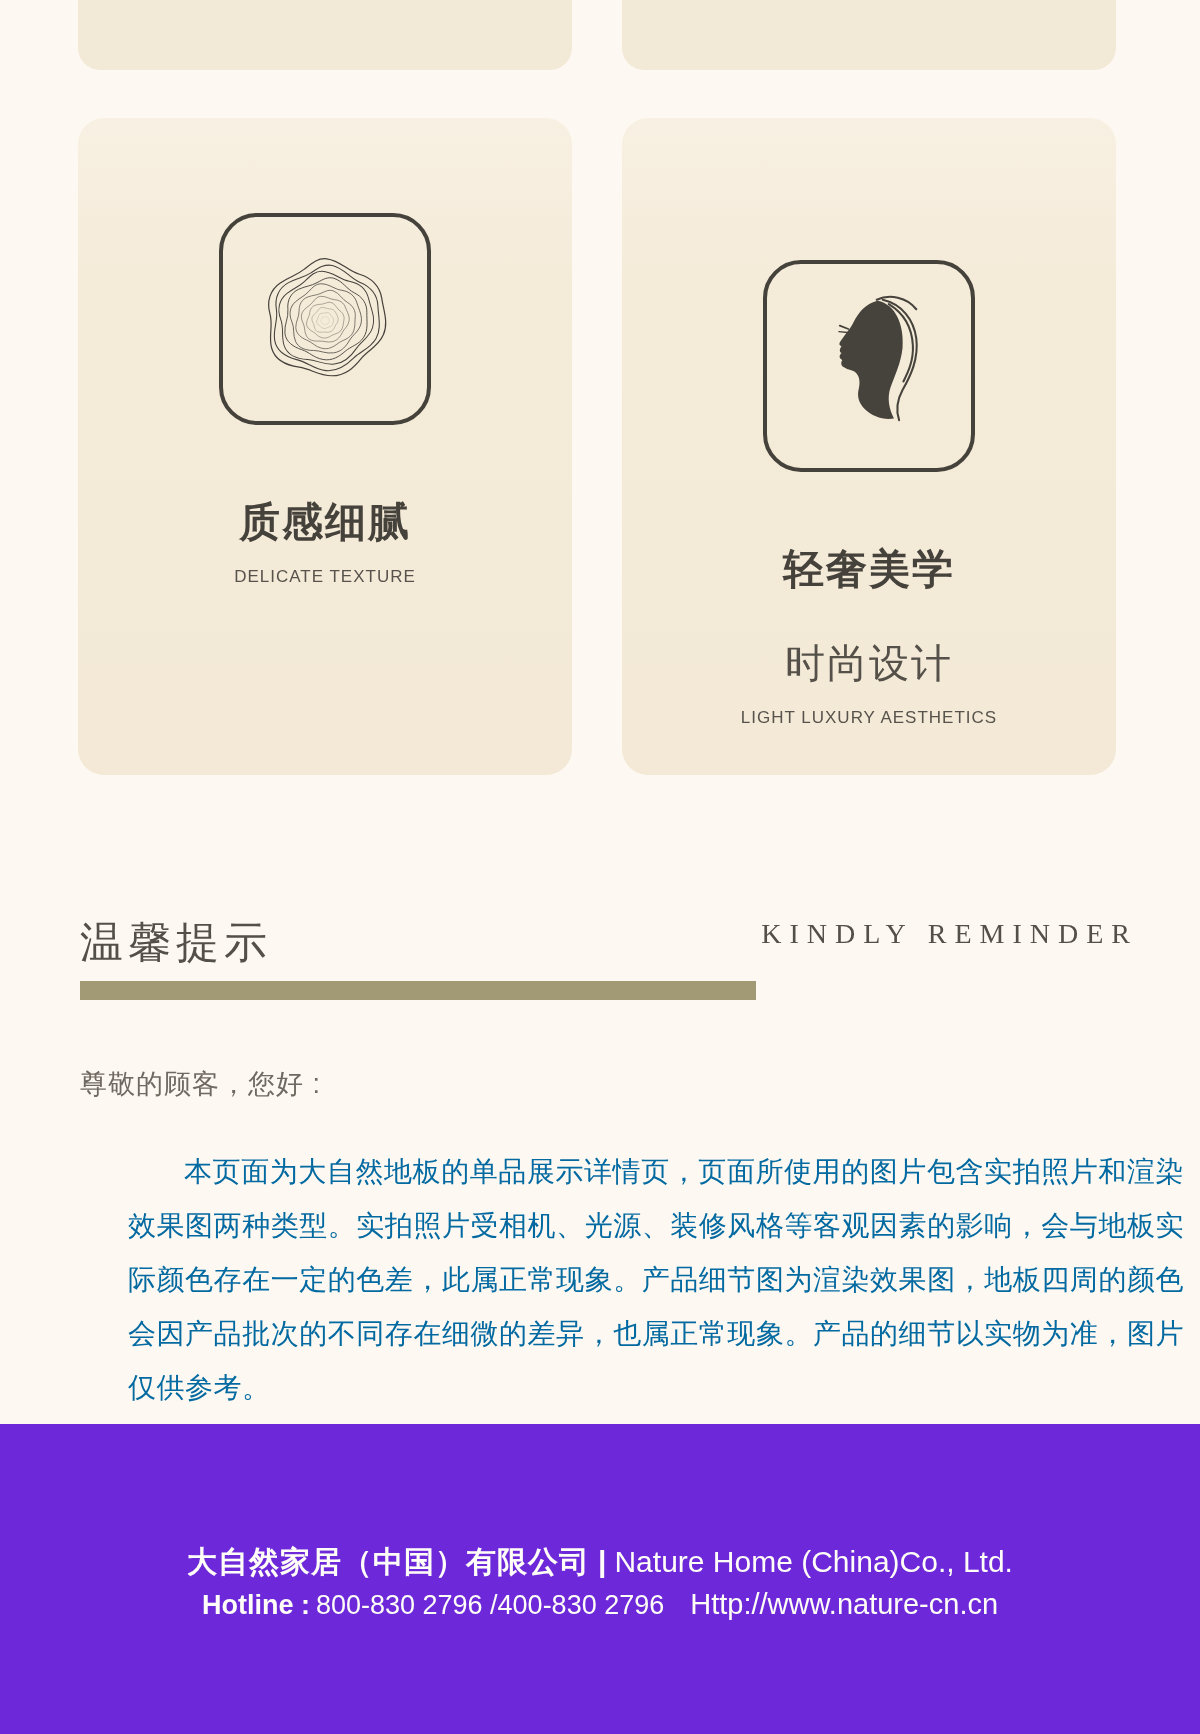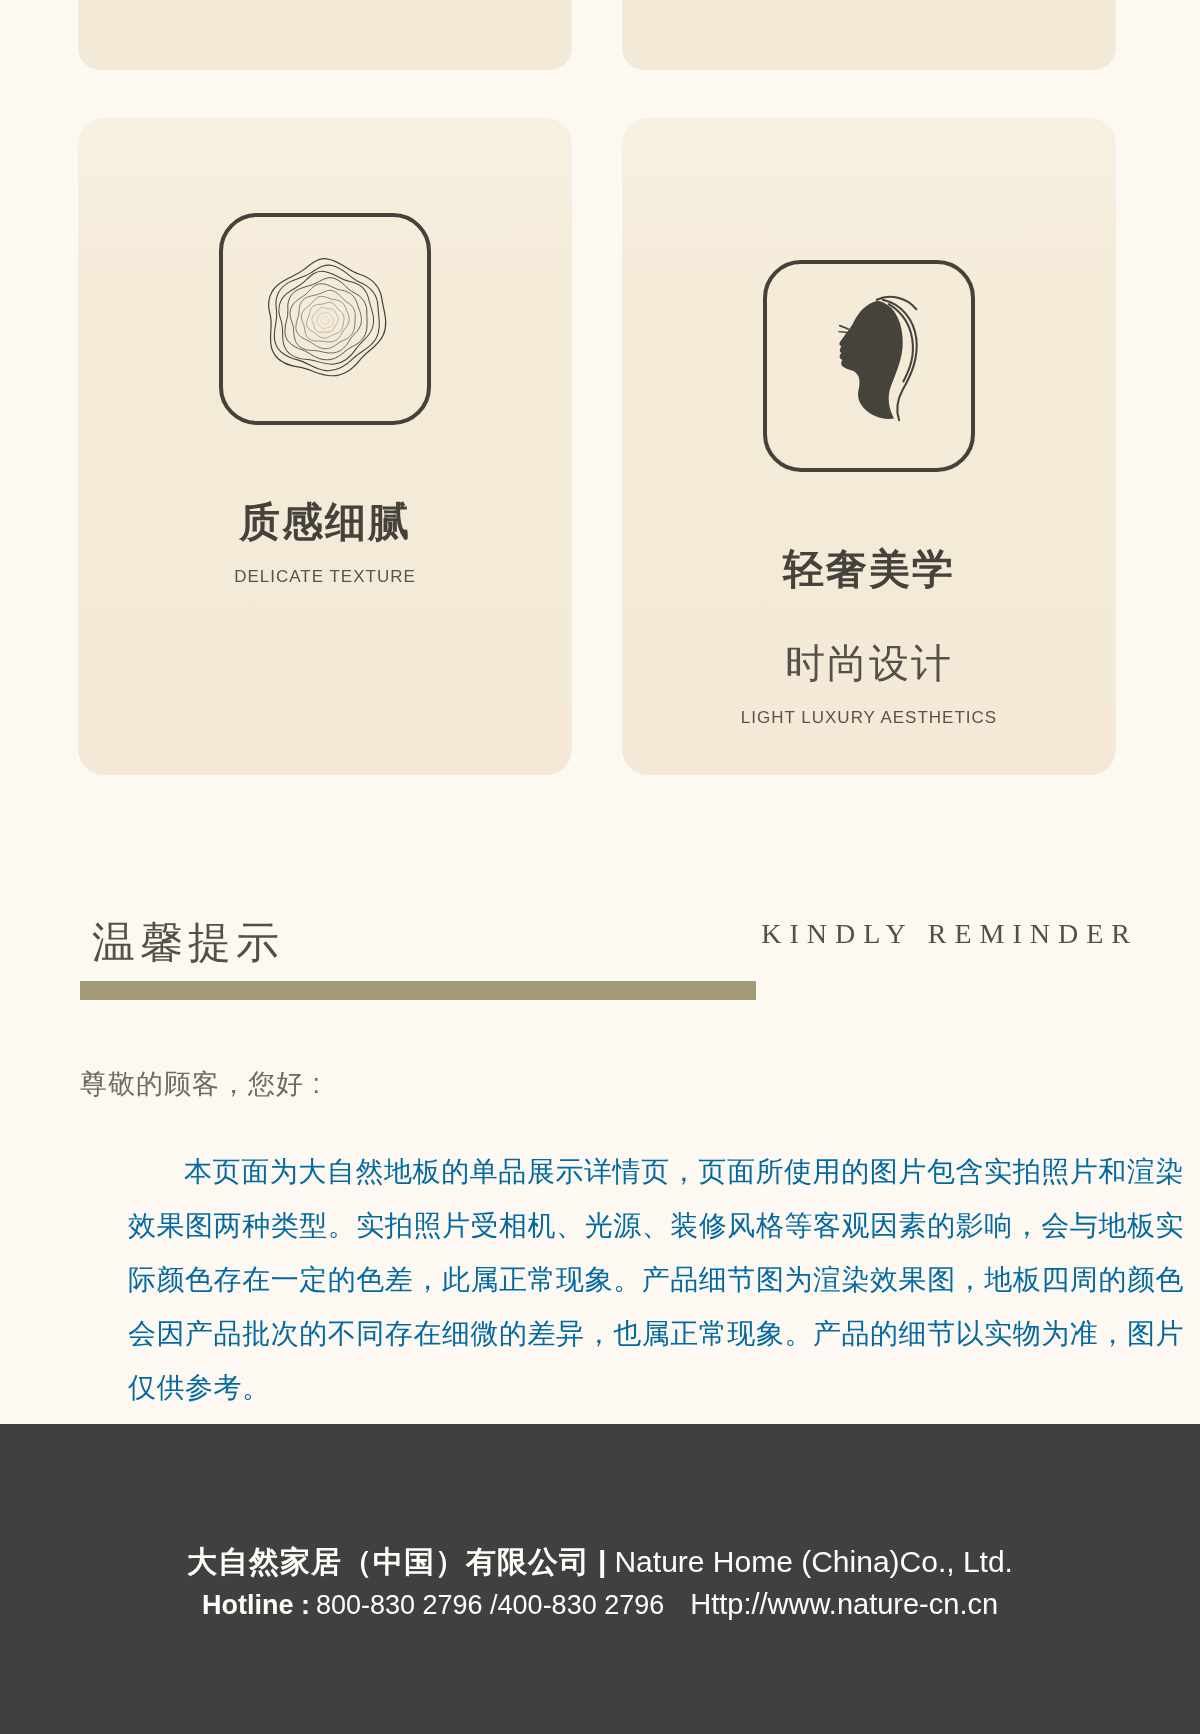--- a/index.html
+++ b/index.html
@@ -44,21 +44,21 @@
   .card-subtitle{
     margin-top:48px;font-size:40px;font-weight:300;color:#55514a;
     letter-spacing:2px;line-height:46px;
   }
   .card-caption{
     margin-top:22px;font-size:17px;color:#57534c;letter-spacing:1px;line-height:20px;
   }
 
   
   .reminder-title-cn{
-    position:absolute;left:92px;top:914px;
+    position:absolute;left:80px;top:914px;
     font-size:43px;font-weight:300;color:#53504a;letter-spacing:5px;
   }
   .accent-bar{
     position:absolute;left:80px;top:981px;width:676px;height:19px;
     background:#a29a74;
   }
   .reminder-title-en{
     position:absolute;right:62px;top:918px;
     font-family:"Liberation Serif","DejaVu Serif",serif;
     font-size:28px;color:#534f49;letter-spacing:8px;white-space:nowrap;
@@ -70,21 +70,21 @@
   }
   .notice-body{
     position:absolute;left:80px;top:1145px;width:1056px;
     font-size:28px;line-height:54px;color:#0369a1;
     text-align:justify;text-indent:2em;letter-spacing:0.5px;margin-left:48px;
   }
 
   
   .footer{
     position:absolute;left:0;top:1424px;width:1200px;height:310px;
-    background:#404040;color:#fffdf8;
+    background:#6d28d9;color:#fffdf8;
   }
   .footer-line1{
     margin-top:120px;text-align:center;font-size:30px;line-height:36px;
     white-space:nowrap;
   }
   .footer-line1 .cn{font-weight:700;letter-spacing:1px;}
   .footer-line1 .sep{font-weight:700;margin:0 8px;}
   .footer-line1 .en{font-weight:400;letter-spacing:0px;}
   .footer-line2{
     margin-top:7px;text-align:center;font-size:27px;line-height:34px;white-space:nowrap;

